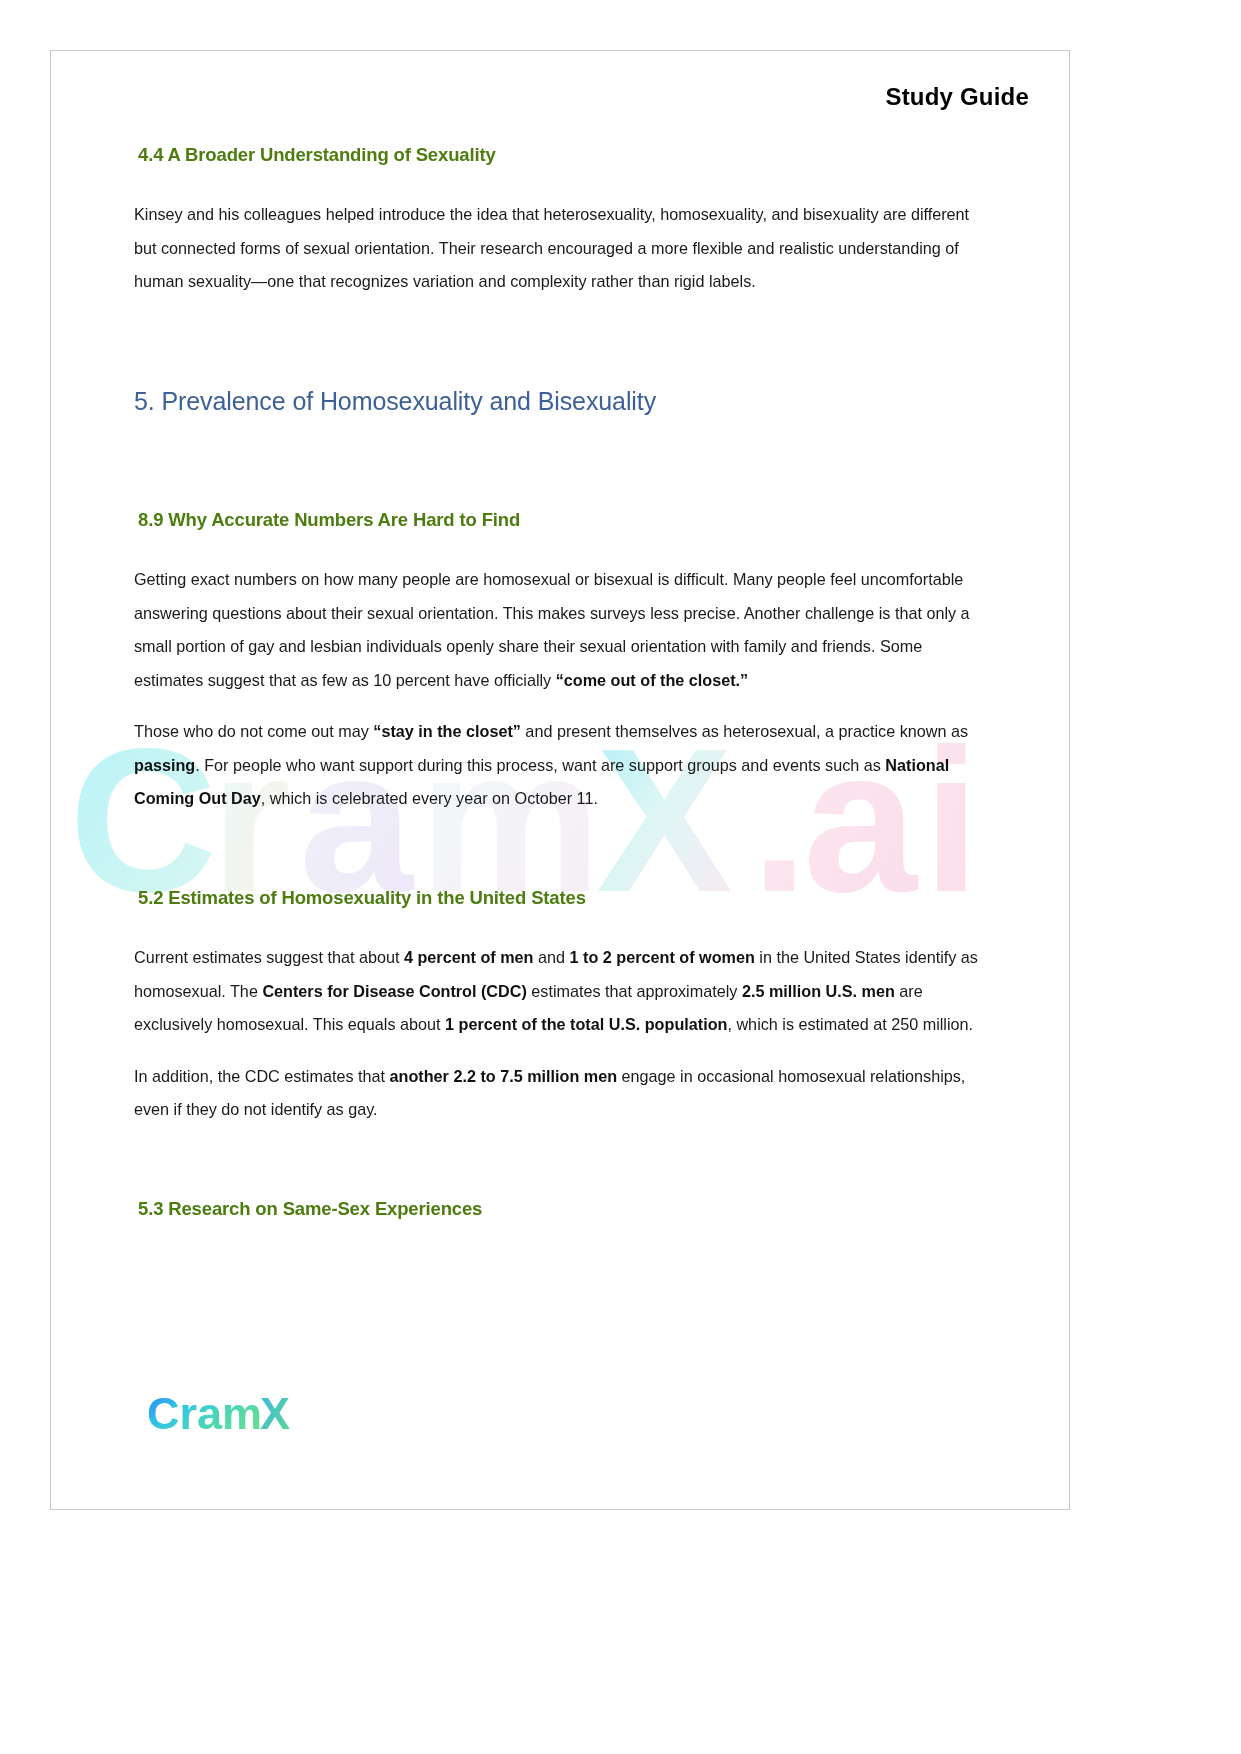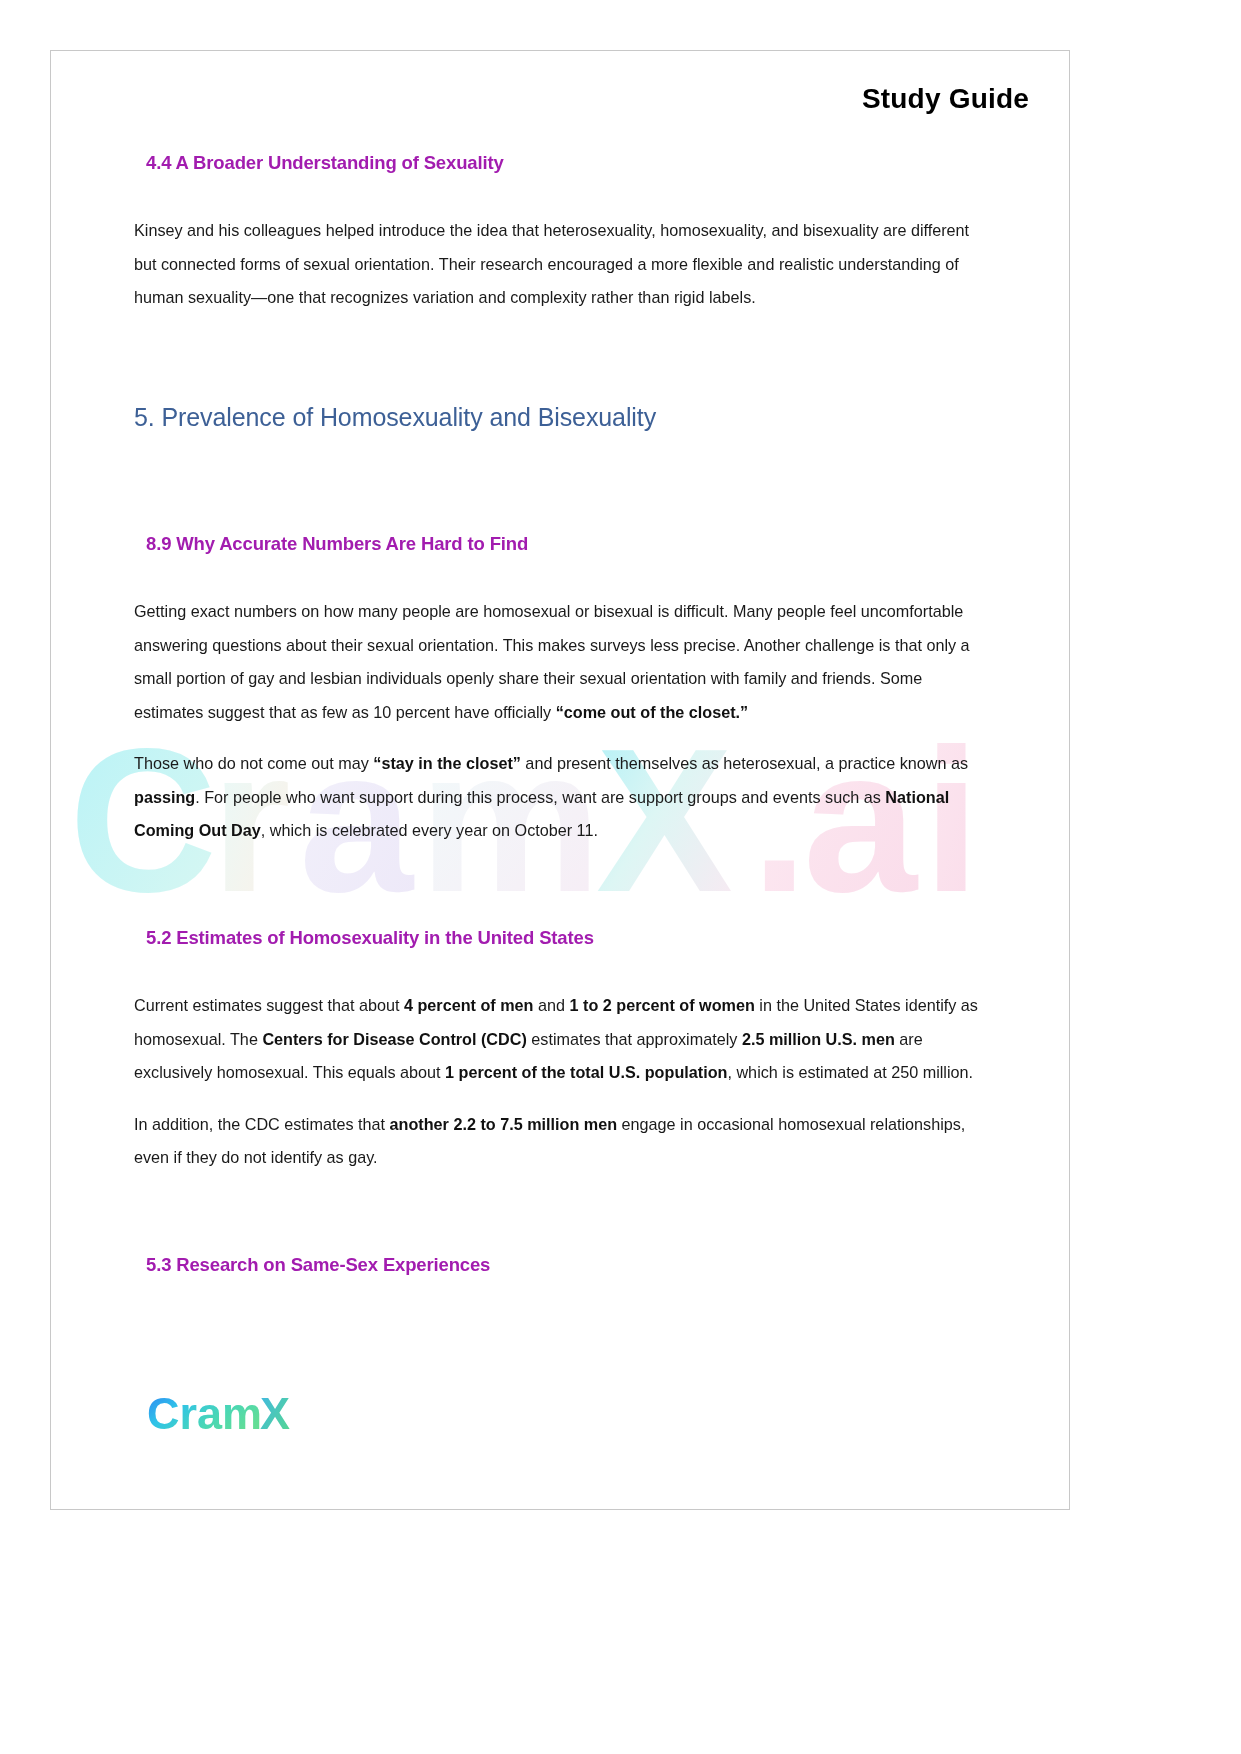--- a/index.html
+++ b/index.html
@@ -45,21 +45,21 @@
   .content {
     position: relative;
     z-index: 2;
     padding: 0;
   }
 
   .doc-title {
     position: absolute;
     right: 40px;
     top: 32px;
-    font-size: 28px;
+    font-size: 24px;
     font-weight: bold;
     color: #000000;
     letter-spacing: 0.2px;
     font-family: "Liberation Sans", sans-serif;
   }
 
   .body-col {
     position: absolute;
     left: 83px;
     top: 88px;
@@ -72,22 +72,22 @@
     color: #3d6096;
     margin: 0;
     line-height: 1.35;
     letter-spacing: -0.1px;
     font-family: "Liberation Sans", sans-serif;
   }
 
   h3.sub {
     font-size: 18.5px;
     font-weight: bold;
-    color: #a21caf;
-    margin: 12px;
+    color: #4d7c0f;
+    margin: 4px;
     line-height: 1.35;
     letter-spacing: -0.15px;
     font-family: "Liberation Sans", sans-serif;
   }
 
   p.para {
     font-size: 16.2px;
     color: #1a1a1a;
     margin: 0;
     line-height: 2.07;

